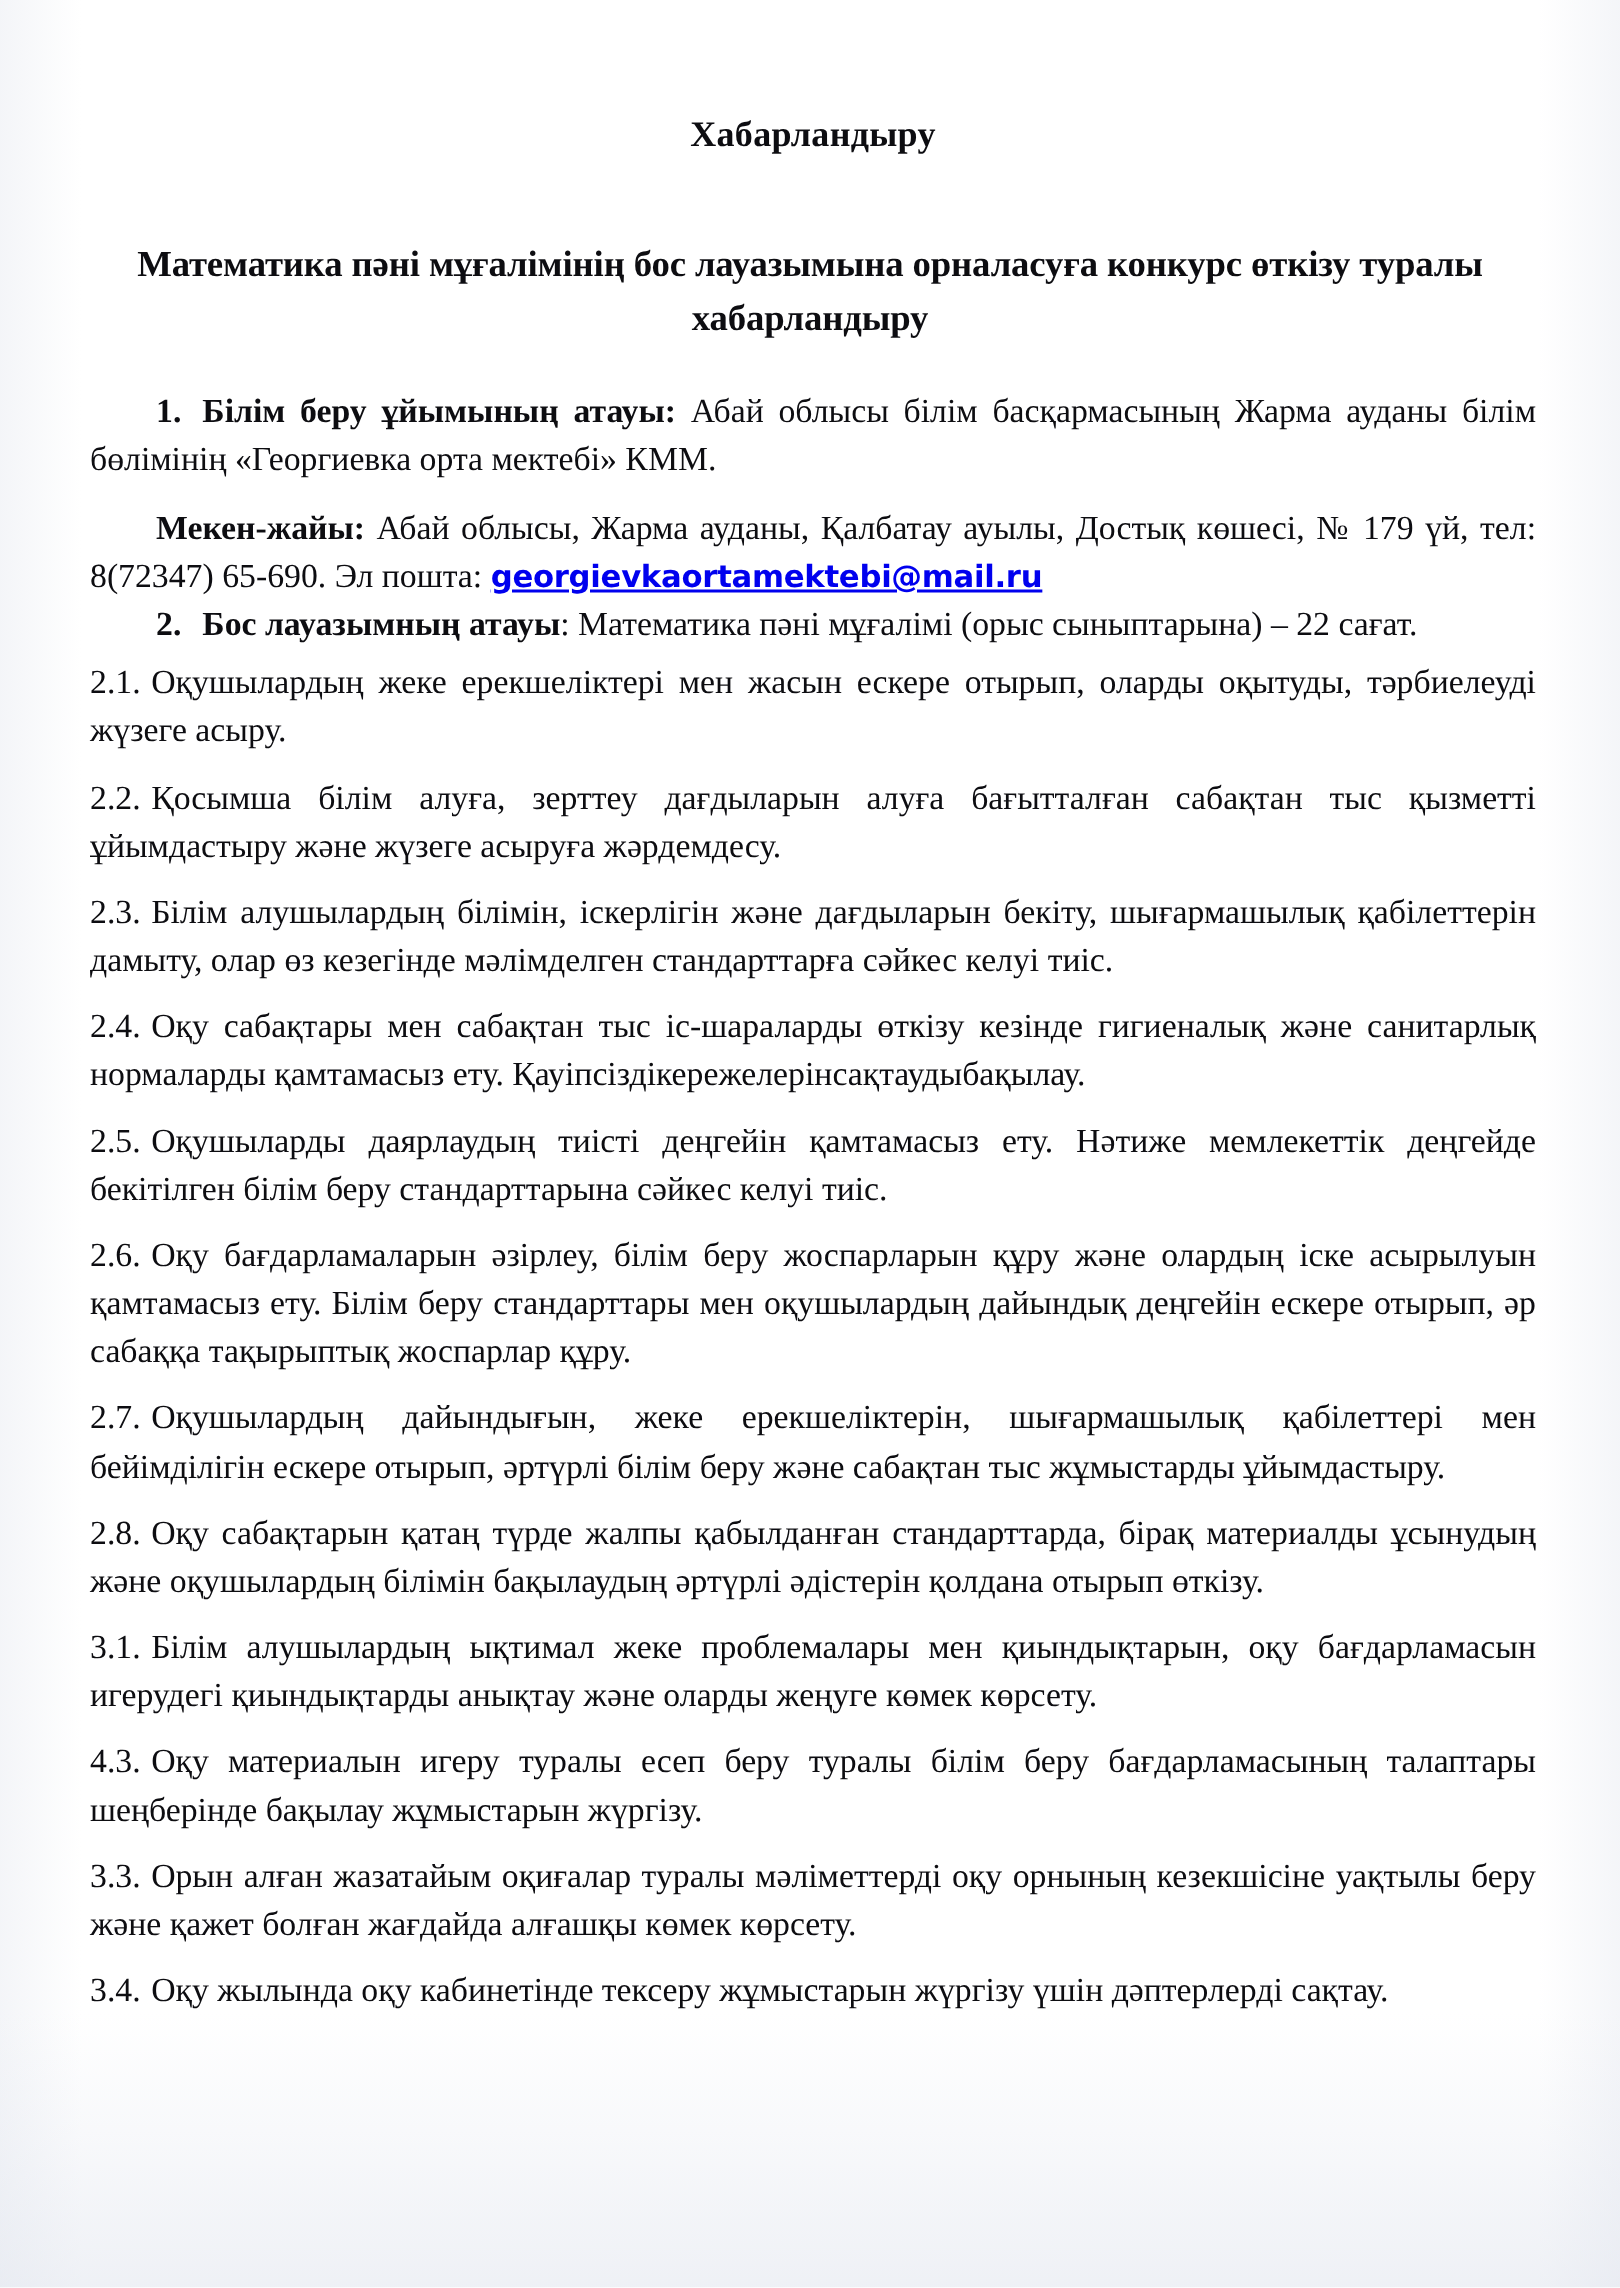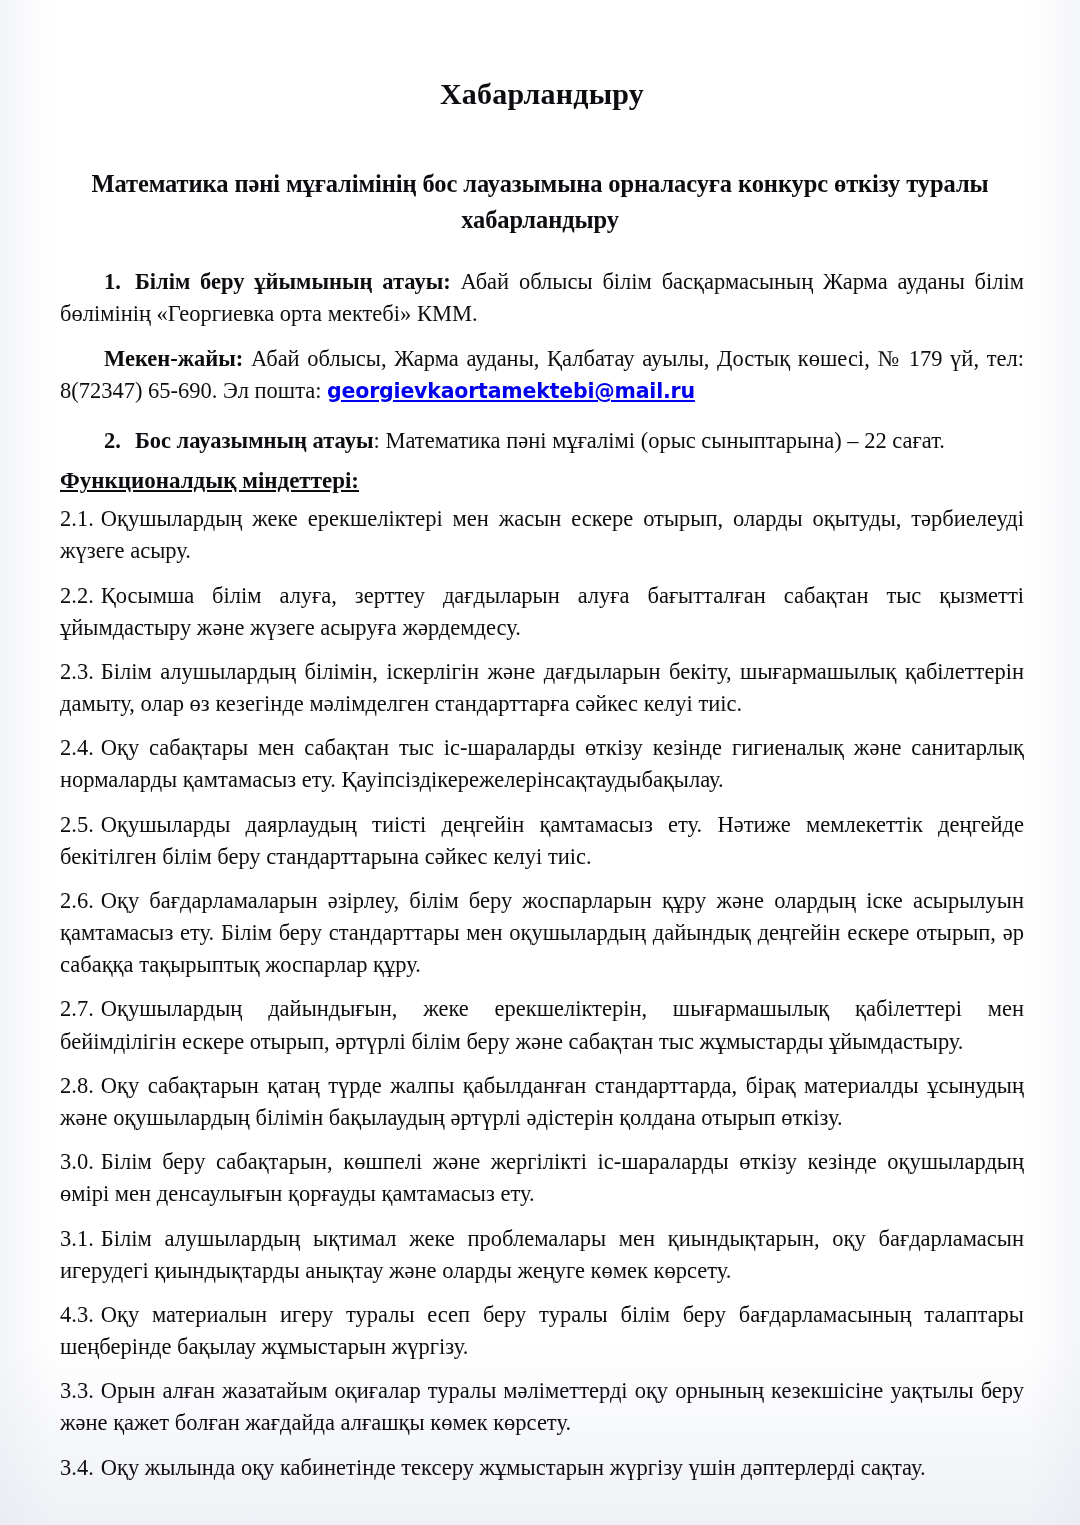--- a/index.html
+++ b/index.html
@@ -28,21 +28,21 @@
   .page {
     position: relative;
     z-index: 2;
     padding: 0 56px 0 60px;
     box-sizing: border-box;
   }
 
   .doc-title {
     text-align: center;
     font-weight: bold;
-    font-size: 30px;
+    font-size: 24px;
     letter-spacing: 0.2px;
     margin: 76px 0 0 0;
     line-height: 1.2;
   }
 
   .doc-subtitle {
     text-align: center;
     font-weight: bold;
     font-size: 24.5px;
     line-height: 1.48;
@@ -62,21 +62,21 @@
     text-justify: inter-word;
     hyphens: none;
   }
 
   p.indent {
     text-indent: 44px;
   }
 
   .s1 { margin-top: 27px; }
   .s2 { margin-top: 13px; }
-  .s3 { margin-top: 18px; }
+  .s3 { margin-top: 0; }
 
   .num {
     font-weight: bold;
     padding-right: 14px;
   }
   .lbl {
     font-weight: bold;
     font-family: Liberation Serif, serif;
   }
   .email {
@@ -124,31 +124,29 @@
   </div>
 
   <div class="block s2">
     <p class="para indent"><span class="lbl">Мекен-жайы:</span> <span>Абай облысы, Жарма ауданы, Қалбатау ауылы, Достық көшесі, № 179 үй,</span> <span>тел: 8(72347) 65-690. Эл пошта:</span> <a class="email" href="#">georgievkaortamektebi@mail.ru</a></p>
   </div>
 
   <div class="block s3">
     <p class="para indent"><span class="num">2.</span><span class="lbl">Бос лауазымның атауы</span><span>: Математика пәні мұғалімі (орыс сыныптарына) – 22 сағат.</span></p>
   </div>
 
-  <div class="section-heading">Функционалдық міндеттері:</div>
 
   <div class="duties">
     <p class="para"><span class="dnum">2.1.</span><span>Оқушылардың жеке ерекшеліктері мен жасын ескере отырып, оларды оқытуды, тәрбиелеуді жүзеге асыру.</span></p>
     <p class="para"><span class="dnum">2.2.</span><span>Қосымша білім алуға, зерттеу дағдыларын алуға бағытталған сабақтан тыс қызметті ұйымдастыру және жүзеге асыруға жәрдемдесу.</span></p>
     <p class="para"><span class="dnum">2.3.</span><span>Білім алушылардың білімін, іскерлігін және дағдыларын бекіту, шығармашылық қабілеттерін дамыту, олар өз кезегінде мәлімделген стандарттарға сәйкес келуі тиіс.</span></p>
     <p class="para"><span class="dnum">2.4.</span><span>Оқу сабақтары мен сабақтан тыс іс-шараларды өткізу кезінде гигиеналық және санитарлық нормаларды қамтамасыз ету. Қауіпсіздікережелерінсақтаудыбақылау.</span></p>
     <p class="para"><span class="dnum">2.5.</span><span>Оқушыларды даярлаудың тиісті деңгейін қамтамасыз ету. Нәтиже мемлекеттік деңгейде бекітілген білім беру стандарттарына сәйкес келуі тиіс.</span></p>
     <p class="para"><span class="dnum">2.6.</span><span>Оқу бағдарламаларын әзірлеу, білім беру жоспарларын құру және олардың іске асырылуын қамтамасыз ету. Білім беру стандарттары мен оқушылардың дайындық деңгейін ескере отырып, әр сабаққа тақырыптық жоспарлар құру.</span></p>
     <p class="para"><span class="dnum">2.7.</span><span>Оқушылардың дайындығын, жеке ерекшеліктерін, шығармашылық қабілеттері мен бейімділігін ескере отырып, әртүрлі білім беру және сабақтан тыс жұмыстарды ұйымдастыру.</span></p>
     <p class="para"><span class="dnum">2.8.</span><span>Оқу сабақтарын қатаң түрде жалпы қабылданған стандарттарда, бірақ материалды ұсынудың және оқушылардың білімін бақылаудың әртүрлі әдістерін қолдана отырып өткізу.</span></p>
-    <p class="para"><span class="dnum">3.0.</span><span>Білім беру сабақтарын, көшпелі және жергілікті іс-шараларды өткізу кезінде оқушылардың өмірі мен денсаулығын қорғауды қамтамасыз ету.</span></p>
     <p class="para"><span class="dnum">3.1.</span><span>Білім алушылардың ықтимал жеке проблемалары мен қиындықтарын, оқу бағдарламасын игерудегі қиындықтарды анықтау және оларды жеңуге көмек көрсету.</span></p>
     <p class="para"><span class="dnum">4.3.</span><span>Оқу материалын игеру туралы есеп беру туралы білім беру бағдарламасының талаптары шеңберінде бақылау жұмыстарын жүргізу.</span></p>
     <p class="para"><span class="dnum">3.3.</span><span>Орын алған жазатайым оқиғалар туралы мәліметтерді оқу орнының кезекшісіне уақтылы беру және қажет болған жағдайда алғашқы көмек көрсету.</span></p>
     <p class="para"><span class="dnum">3.4.</span><span>Оқу жылында оқу кабинетінде тексеру жұмыстарын жүргізу  үшін дәптерлерді сақтау.</span></p>
   </div>
 
 </div>
 
 </body></html>

